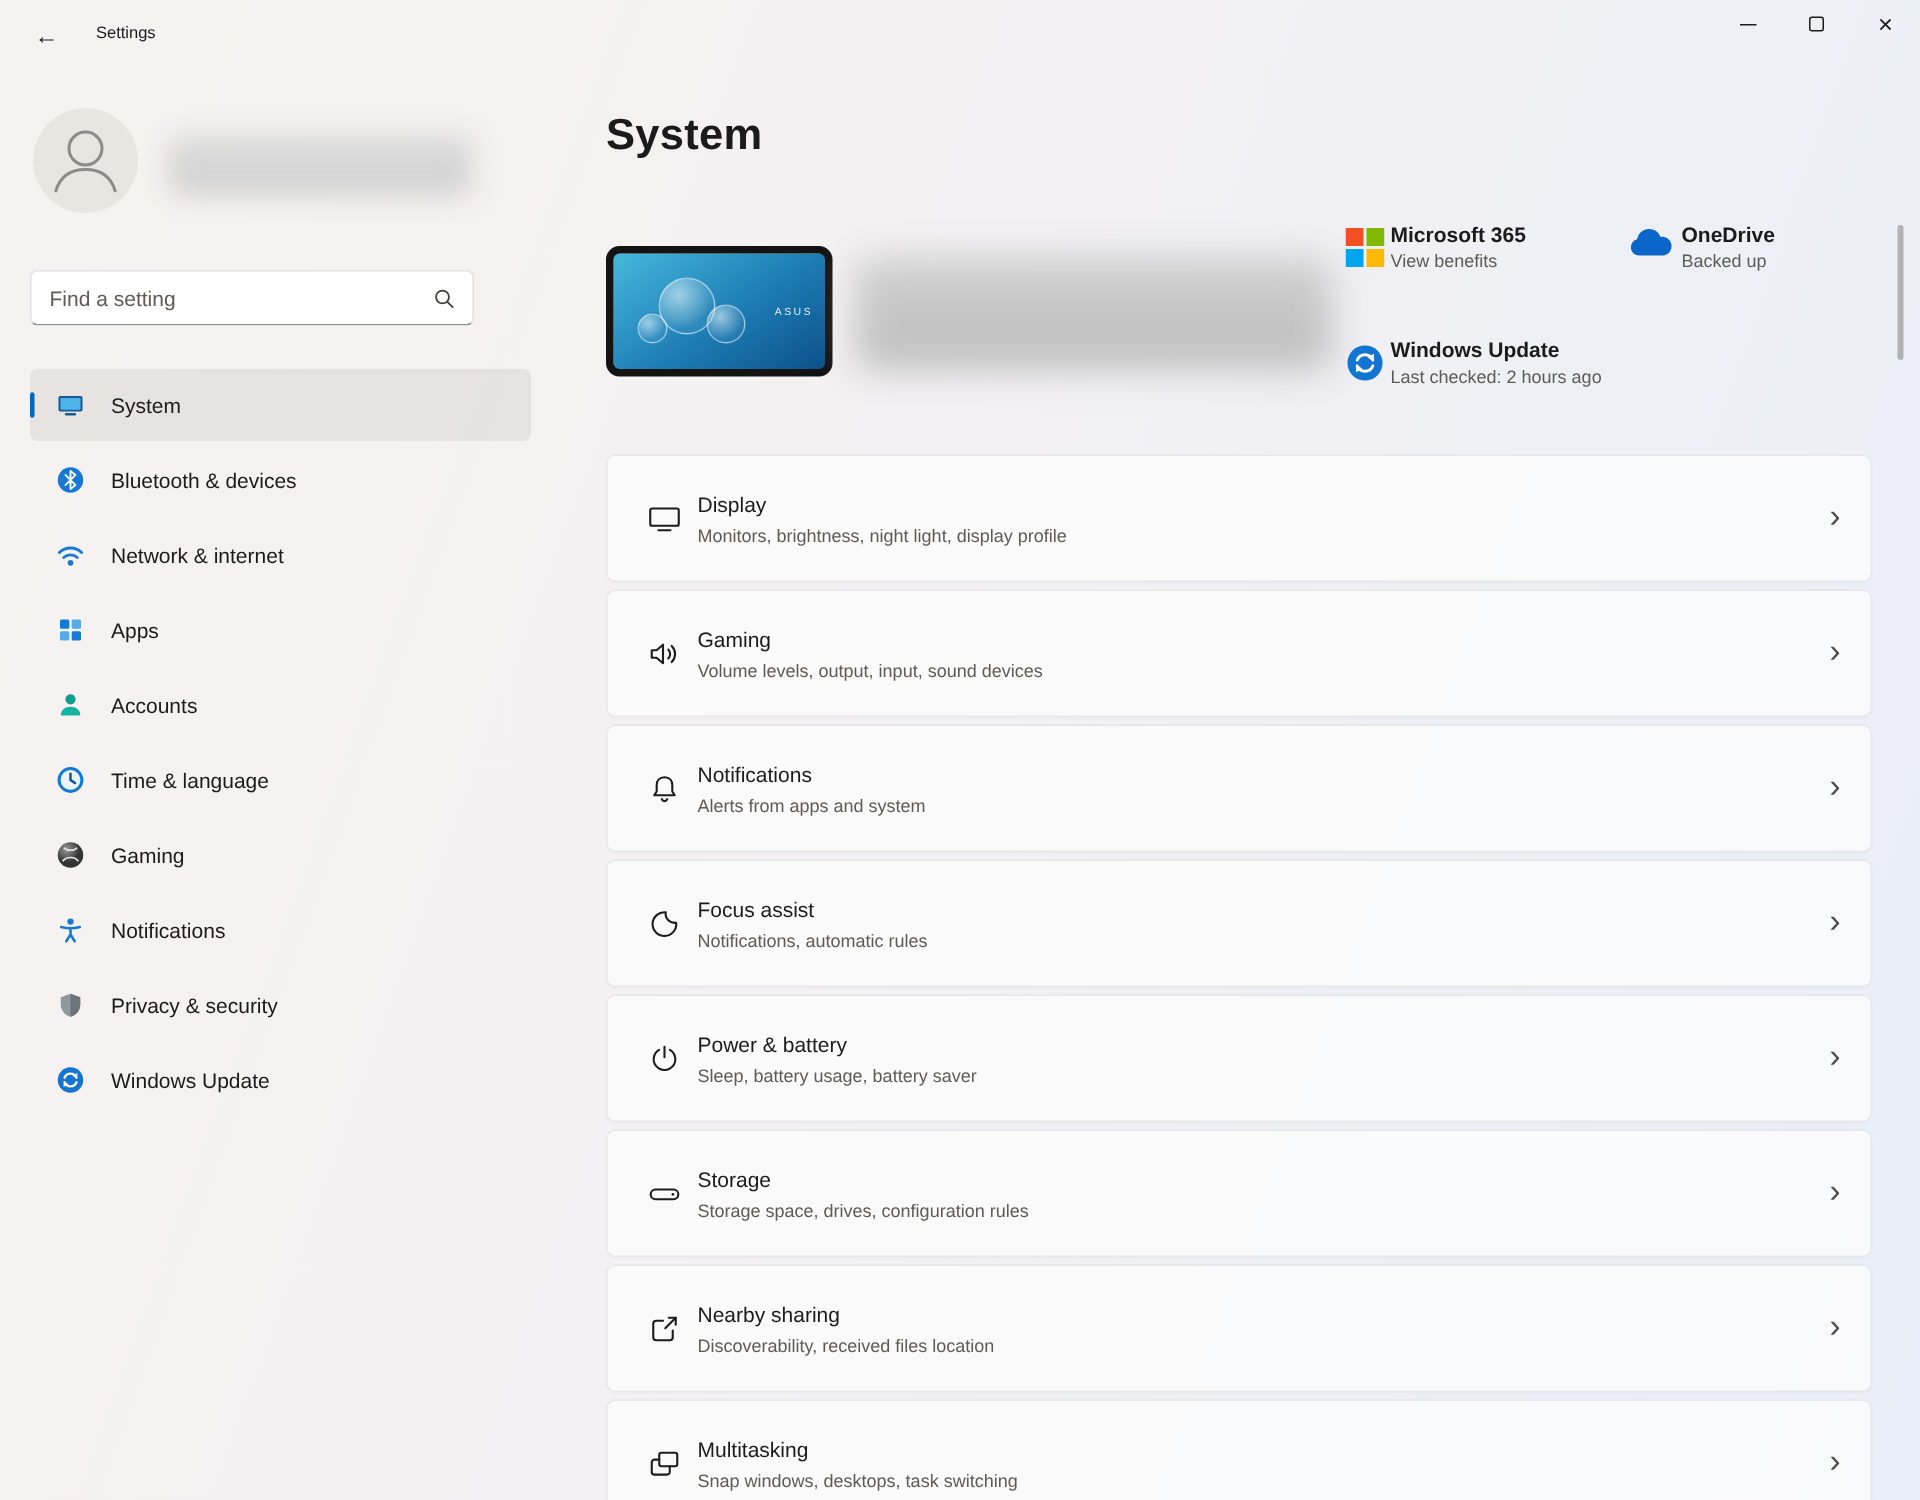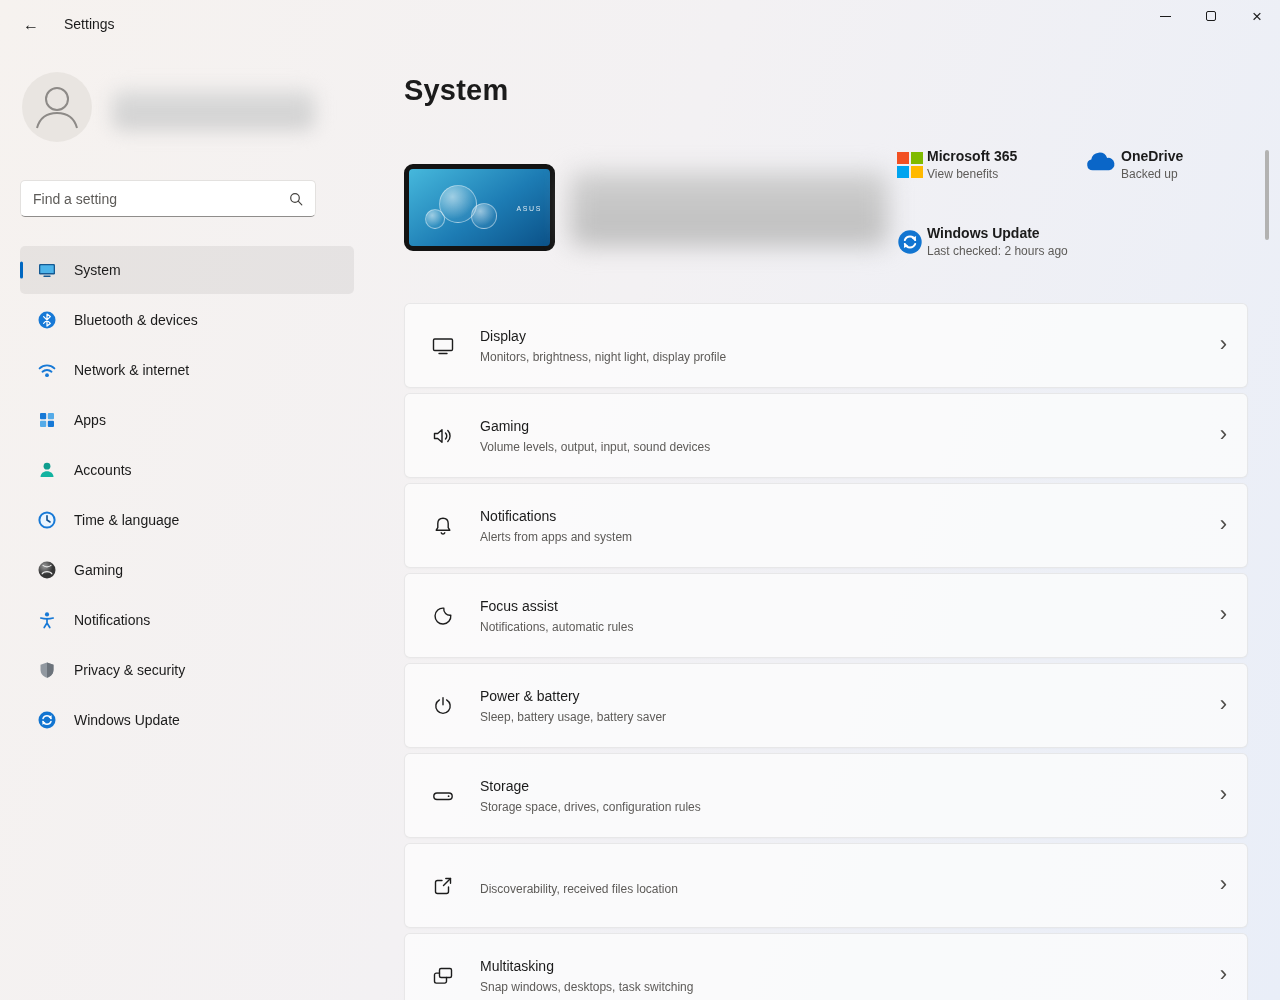--- a/index.html
+++ b/index.html
@@ -4,21 +4,21 @@
 <style>
   *{margin:0;padding:0;box-sizing:border-box;}
   html,body{background:#ddd;}
   body{font-family:"Liberation Sans","DejaVu Sans",sans-serif;color:#1b1b1b;}
   .window{position:relative;width:1280px;height:1000px;overflow:hidden;
     background:linear-gradient(110deg,#f6f2ef 0%,#f3f1f3 45%,#e9eef8 100%);}
 
   
   .titlebar{position:absolute;top:0;left:0;right:0;height:48px;}
   .back-btn{position:absolute;left:16px;top:12px;width:30px;height:26px;display:flex;align-items:center;justify-content:center;font-size:16px;border-radius:4px;cursor:pointer;color:#1b1b1b;}
-  .win-title{position:absolute;left:64px;top:16px;font-size:14px;}
+  .win-title{position:absolute;left:64px;top:16px;font-size:11px;}
   .caption-controls{position:absolute;right:0;top:0;display:flex;}
   .caption-btn{width:46px;height:32px;display:flex;align-items:center;justify-content:center;cursor:pointer;}
   .min-glyph{width:11px;height:1px;background:#1b1b1b;}
   .max-glyph{width:10px;height:10px;border:1px solid #1b1b1b;border-radius:2px;}
   .close-glyph{font-size:17px;line-height:1;}
 
   
   .sidebar{position:absolute;left:0;top:48px;width:372px;bottom:0;}
   .avatar{position:absolute;left:22px;top:24px;width:70px;height:70px;border-radius:50%;background:#e9e5e1;display:flex;align-items:center;justify-content:center;}
   .name-blur{position:absolute;left:112px;top:42px;width:203px;height:40px;background:linear-gradient(#dcdcdc,#cfcfcf);border-radius:10px;filter:blur(9px);}
@@ -46,21 +46,21 @@
   .status-card .ic{flex:none;margin-top:4px;}
   .status-title{font-size:14px;font-weight:700;}
   .status-sub{font-size:12px;color:#5d5b58;margin-top:3px;}
   .sc-ms365{left:493px;top:100px;}
   .sc-onedrive{left:679px;top:100px;}
   .sc-update{left:493px;top:177px;}
 
   .settings-list{position:absolute;left:0;top:255px;width:844px;}
   .setting-card{display:flex;align-items:center;height:85px;margin-bottom:5px;padding:0 20px 0 26px;background:rgba(253,253,253,0.78);border:1px solid rgba(0,0,0,0.075);border-radius:6px;box-shadow:0 1px 2px rgba(0,0,0,0.025);cursor:pointer;}
   .setting-icon{width:24px;height:24px;flex:none;}
-  .setting-text{flex:1;margin-left:25px;}
+  .setting-text{flex:1;margin-left:10px;}
   .setting-title{font-size:14px;color:#1b1b1b;}
   .setting-sub{font-size:12px;color:#5d5b58;margin-top:6px;}
   .chevron{font-size:22px;color:#4f4d4a;line-height:1;padding-bottom:4px;}
 
   .scrollbar{position:absolute;right:11px;top:150px;width:4px;height:90px;background:#9a9894;border-radius:2px;opacity:.7;cursor:pointer;}
 
   .ln{stroke:#1c1c1c;stroke-width:1.4;fill:none;stroke-linecap:round;stroke-linejoin:round;}
 </style>
 </head>
 <body>
@@ -324,20 +324,21 @@
         <div class="chevron">›</div>
       </div>
 
       <div class="setting-card">
         <svg class="setting-icon" viewBox="0 0 24 24">
           <path class="ln" d="M12.5 11.5 L19.5 4.5"></path>
           <path class="ln" d="M14.8 4.5 h4.7 v4.7"></path>
           <path class="ln" d="M17.5 13 v4.5 a2 2 0 0 1 -2 2 h-9 a2 2 0 0 1 -2 -2 v-9 a2 2 0 0 1 2 -2 H11"></path>
         </svg>
         <div class="setting-text">
+          <div class="setting-title">Nearby sharing</div>
           <div class="setting-sub">Discoverability, received files location</div>
         </div>
         <div class="chevron">›</div>
       </div>
 
       <div class="setting-card">
         <svg class="setting-icon" viewBox="0 0 24 24">
           <rect class="ln" x="8.5" y="4.5" width="12" height="9" rx="1.5"></rect>
           <path class="ln" d="M15.5 13.5 v3.8 a1.8 1.8 0 0 1 -1.8 1.8 h-8.4 a1.8 1.8 0 0 1 -1.8 -1.8 v-6.4 a1.8 1.8 0 0 1 1.8 -1.8 h3.2"></path>
         </svg>

